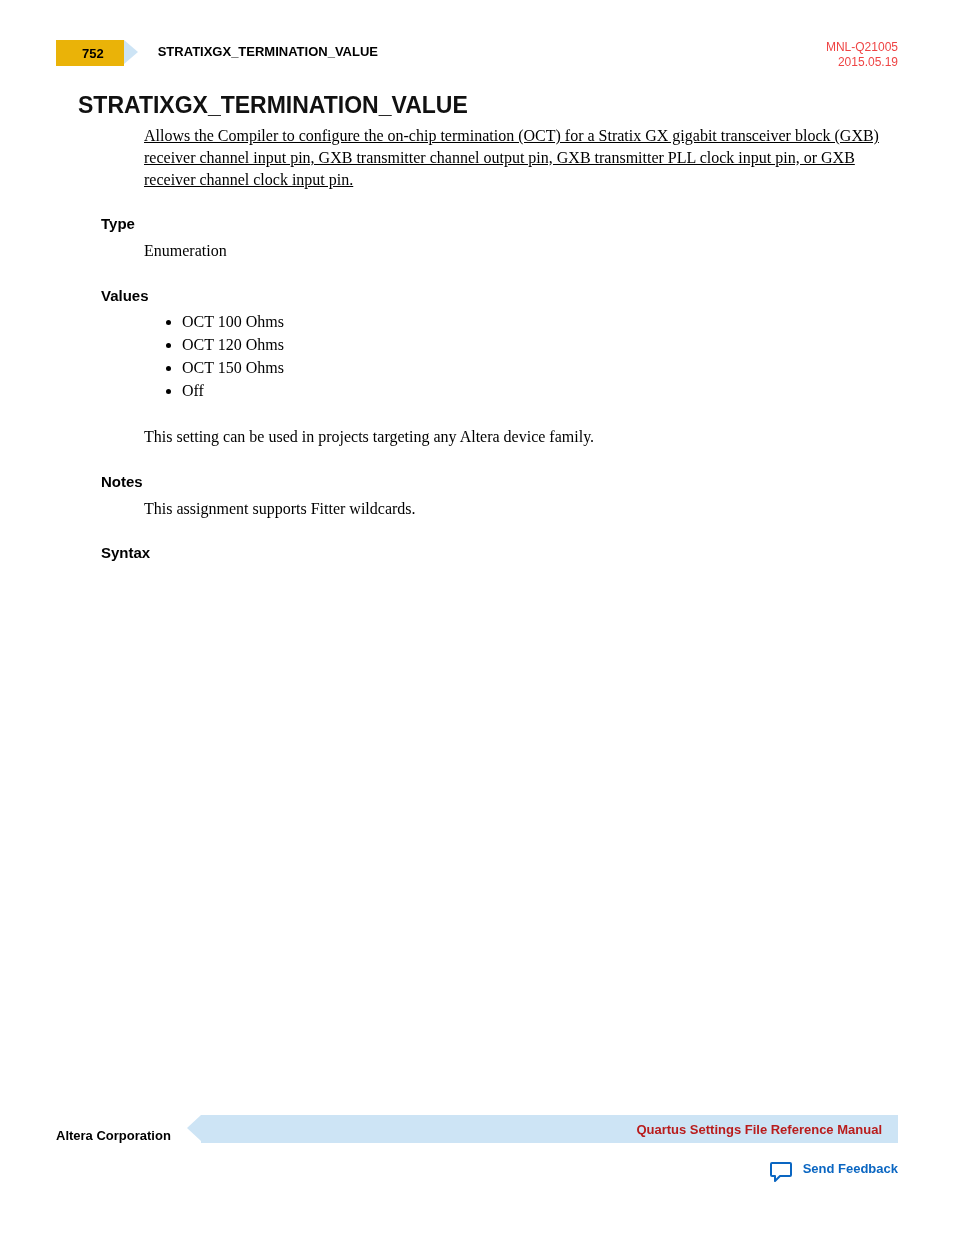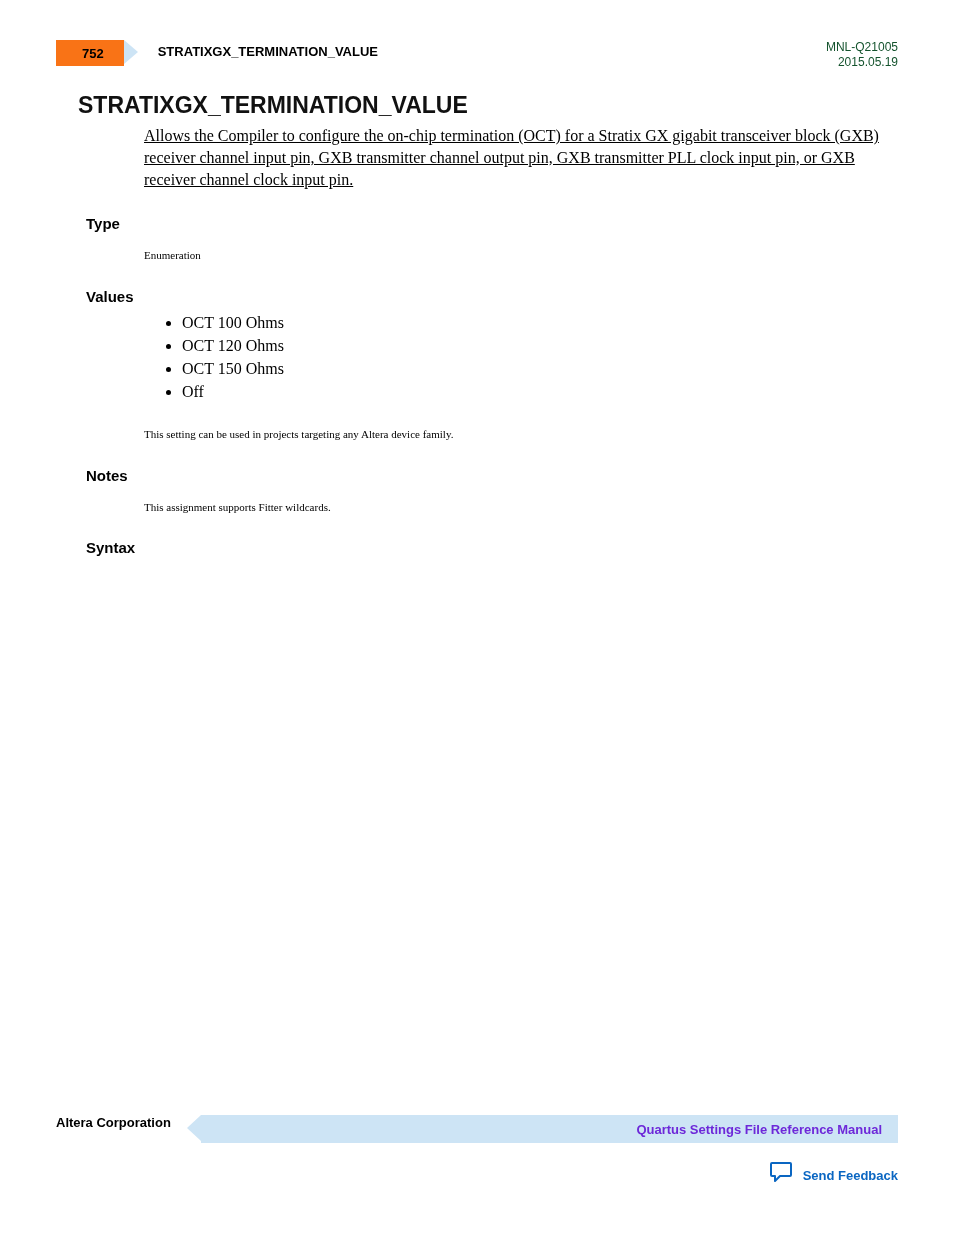--- a/index.html
+++ b/index.html
@@ -13,21 +13,21 @@
   }
   .page {
     padding: 40px 56px 40px 56px;
   }
   .header-row {
     display: flex;
     align-items: flex-start;
     margin-bottom: 22px;
   }
   .page-num-box {
-    background: #f97316;
+    background: #eab308;
     padding: 4px 20px 4px 26px;
     position: relative;
   }
   .page-num-box::after {
     content: "";
     position: absolute;
     right: -14px;
     top: 0;
     border-top: 12px solid transparent;
     border-bottom: 12px solid transparent;
@@ -45,64 +45,64 @@
     font-size: 13px;
     margin-left: 34px;
     padding-top: 4px;
   }
   .header-right {
     margin-left: auto;
     text-align: right;
     font-family: "Segoe UI", "Helvetica Neue", Arial, sans-serif;
     font-size: 12px;
     line-height: 1.25;
-    color: #14532d;
+    color: #ef4444;
   }
   .main-heading {
     font-family: "Segoe UI", "Helvetica Neue", Arial, sans-serif;
     font-weight: 700;
     font-size: 23px;
     color: #111;
     margin: 0 0 6px 22px;
   }
   .intro-p {
     font-size: 16px;
     line-height: 1.38;
     margin: 0 0 24px 88px;
     max-width: 760px;
     text-decoration: underline;
   }
   .section-label {
     font-family: "Segoe UI", "Helvetica Neue", Arial, sans-serif;
     font-weight: 700;
     font-size: 15px;
-    margin: 0 0 6px 30px;
+    margin: 0 0 6px 45px;
   }
   .section-body {
-    font-size: 11px;
+    font-size: 16px;
     line-height: 1.4;
-    margin: 16px 0 24px 88px;
+    margin: 8px 0 24px 88px;
   }
   ul.values-list {
     margin: 0 0 24px 108px;
     padding-left: 18px;
   }
   ul.values-list li {
     font-size: 16px;
     line-height: 1.45;
   }
   .footer {
     position: absolute;
     left: 56px;
     right: 56px;
     bottom: 52px;
   }
   .footer-bar {
     display: flex;
-    align-items: flex-start;
+    align-items: flex-end;
     margin-bottom: 18px;
   }
   .footer-left {
     font-family: "Segoe UI", "Helvetica Neue", Arial, sans-serif;
     font-weight: 700;
     font-size: 13px;
   }
   .footer-ribbon {
     flex: 1;
     background: #cde4f5;
@@ -117,27 +117,27 @@
     left: -14px;
     top: 0;
     border-top: 13px solid transparent;
     border-bottom: 13px solid transparent;
     border-right: 14px solid #cde4f5;
   }
   .footer-ribbon a {
     font-family: "Segoe UI", "Helvetica Neue", Arial, sans-serif;
     font-weight: 700;
     font-size: 13px;
-    color: #6d28d9;
+    color: #b91c1c;
     text-decoration: none;
   }
   .feedback-row {
     display: flex;
     justify-content: flex-end;
-    align-items: flex-end;
+    align-items: flex-start;
     gap: 10px;
   }
   .feedback-row a {
     font-family: "Segoe UI", "Helvetica Neue", Arial, sans-serif;
     font-weight: 700;
     font-size: 13px;
     color: #0a66c2;
     text-decoration: none;
   }
   .feedback-icon svg { display: block; }

